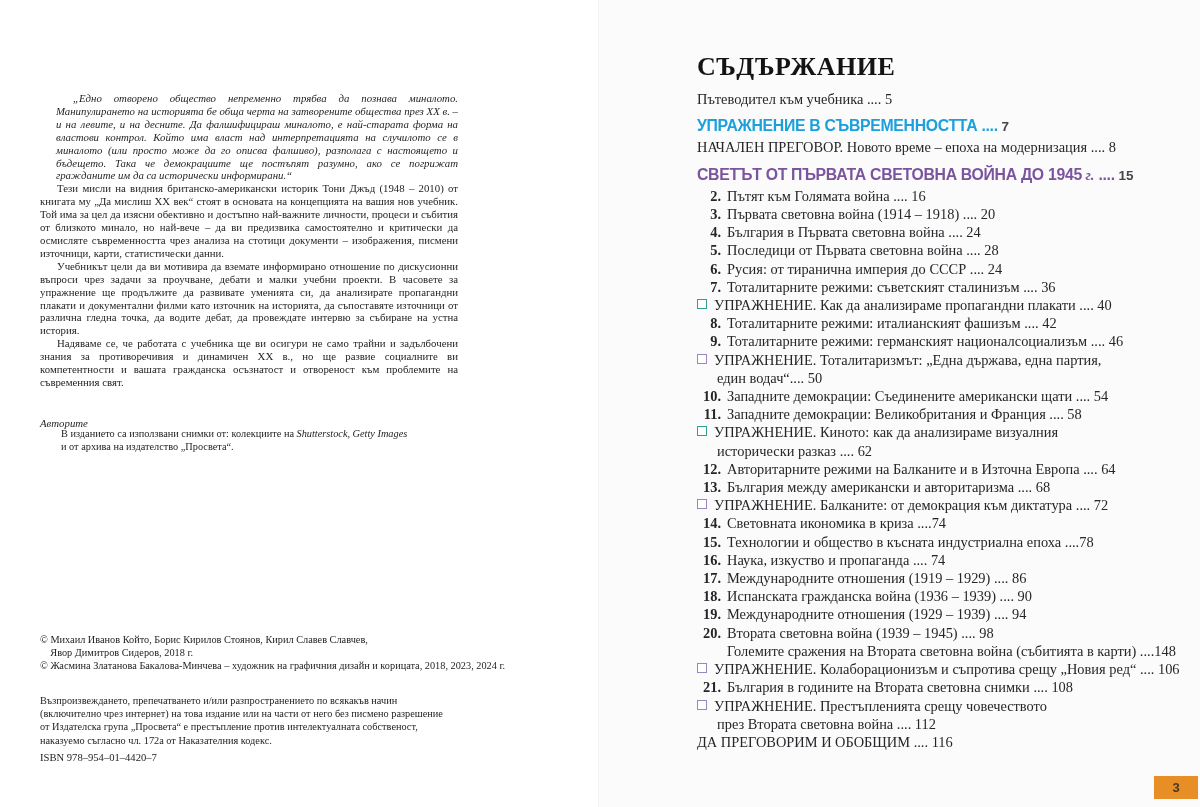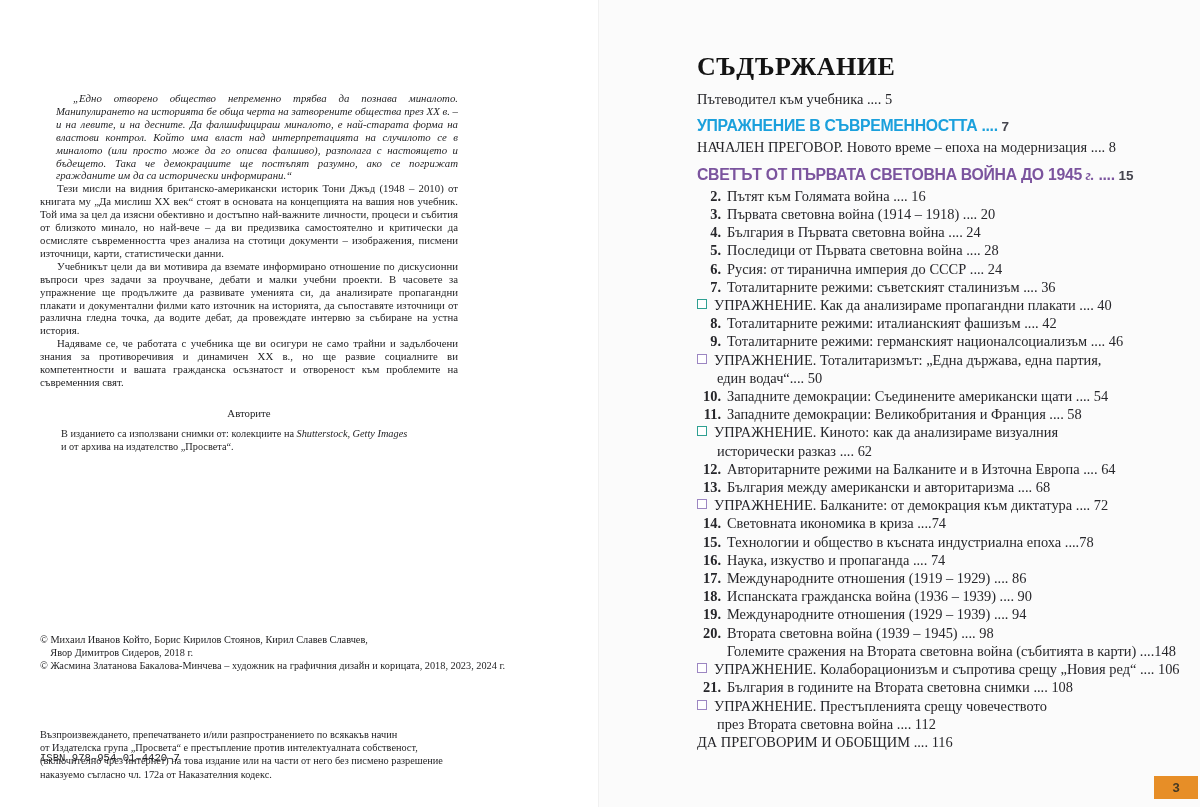--- a/index.html
+++ b/index.html
@@ -9,29 +9,29 @@
   }
   
   .right-paper{position:absolute;left:598px;top:0;width:602px;height:807px;
     background:#fbfbfb;border-left:1px solid #f1f1f1;}
 
   
   .left-col{position:absolute;left:40px;top:92px;width:418px;
     font-size:10.8px;line-height:12.9px;text-align:justify;}
   .left-col p{margin:0;text-indent:17px;}
   .left-col p.quote{font-style:italic;margin-left:16px;}
-  .signature{margin-top:18px;text-align:center;text-indent:0;}
+  .signature{margin-top:28px;text-align:left;font-style:italic;text-indent:0;}
 
   .credits{position:absolute;left:40px;top:427px;font-size:10.3px;line-height:13px;margin-left:21px;}
   .credits .ital{font-style:italic;}
 
   .copyright{position:absolute;left:40px;top:633px;font-size:10.3px;line-height:13.2px;}
-  .legal{position:absolute;left:40px;top:728px;font-size:10.3px;line-height:13.2px;}
+  .legal{position:absolute;left:40px;top:694px;font-size:10.3px;line-height:13.2px;}
   .copyright div,.legal div{white-space:pre-wrap;}
-  .isbn{position:absolute;left:40px;top:752px;font-size:10.6px;font-family:Liberation Mono, monospace;}
+  .isbn{position:absolute;left:40px;top:752px;font-size:10.6px;}
 
   
   .toc-title{position:absolute;left:697px;top:36px;font-size:26px;font-weight:700;
     letter-spacing:.5px;color:#141414;margin-top:16px;}
   .toc{position:absolute;left:697px;top:90px;width:478px;
     font-size:14.4px;line-height:18.2px;color:#26262a;}
   .toc-row{white-space:nowrap;}
   .toc-row .num{display:inline-block;width:24px;text-align:right;font-weight:700;margin-right:6px;}
   .toc-row.sub .l1{padding-left:30px;}
   .toc-row .cont{padding-left:20px;}
@@ -69,22 +69,22 @@
   <div>и от архива на издателство „Просвета“.</div>
 </div>
 
 <div class="copyright" id="copyright">
     <div>© Михаил Иванов Който, Борис Кирилов Стоянов, Кирил Славев Славчев,</div>
     <div>    Явор Димитров Сидеров, 2018 г.</div>
     <div>© Жасмина Златанова Бакалова-Минчева – художник на графичния дизайн и корицата, 2018, 2023, 2024 г.</div>
   </div>
 <div class="legal" id="legal">
     <div>Възпроизвеждането, препечатването и/или разпространението по всякакъв начин</div>
+    <div>(включително чрез интернет) на това издание или на части от него без писмено разрешение</div>
     <div>от Издателска група „Просвета“ е престъпление против интелектуалната собственост,</div>
-    <div>(включително чрез интернет) на това издание или на части от него без писмено разрешение</div>
     <div>наказуемо съгласно чл. 172а от Наказателния кодекс.</div>
   </div>
 <div class="isbn">ISBN 978–954–01–4420–7</div>
 
 <div class="toc-title">СЪДЪРЖАНИЕ</div>
 <div class="toc" id="toc">
     <div class="toc-row plain">
       <div class="l1"><span class="t">Пътеводител към учебника</span><span class="dots"> .... </span><span class="pg">5</span></div>
     </div>
     <div class="toc-row header blue"><span class="h-text">УПРАЖНЕНИЕ В СЪВРЕМЕННОСТТА</span><span class="h-dots"> ....</span><span class="h-page"> 7</span></div>

